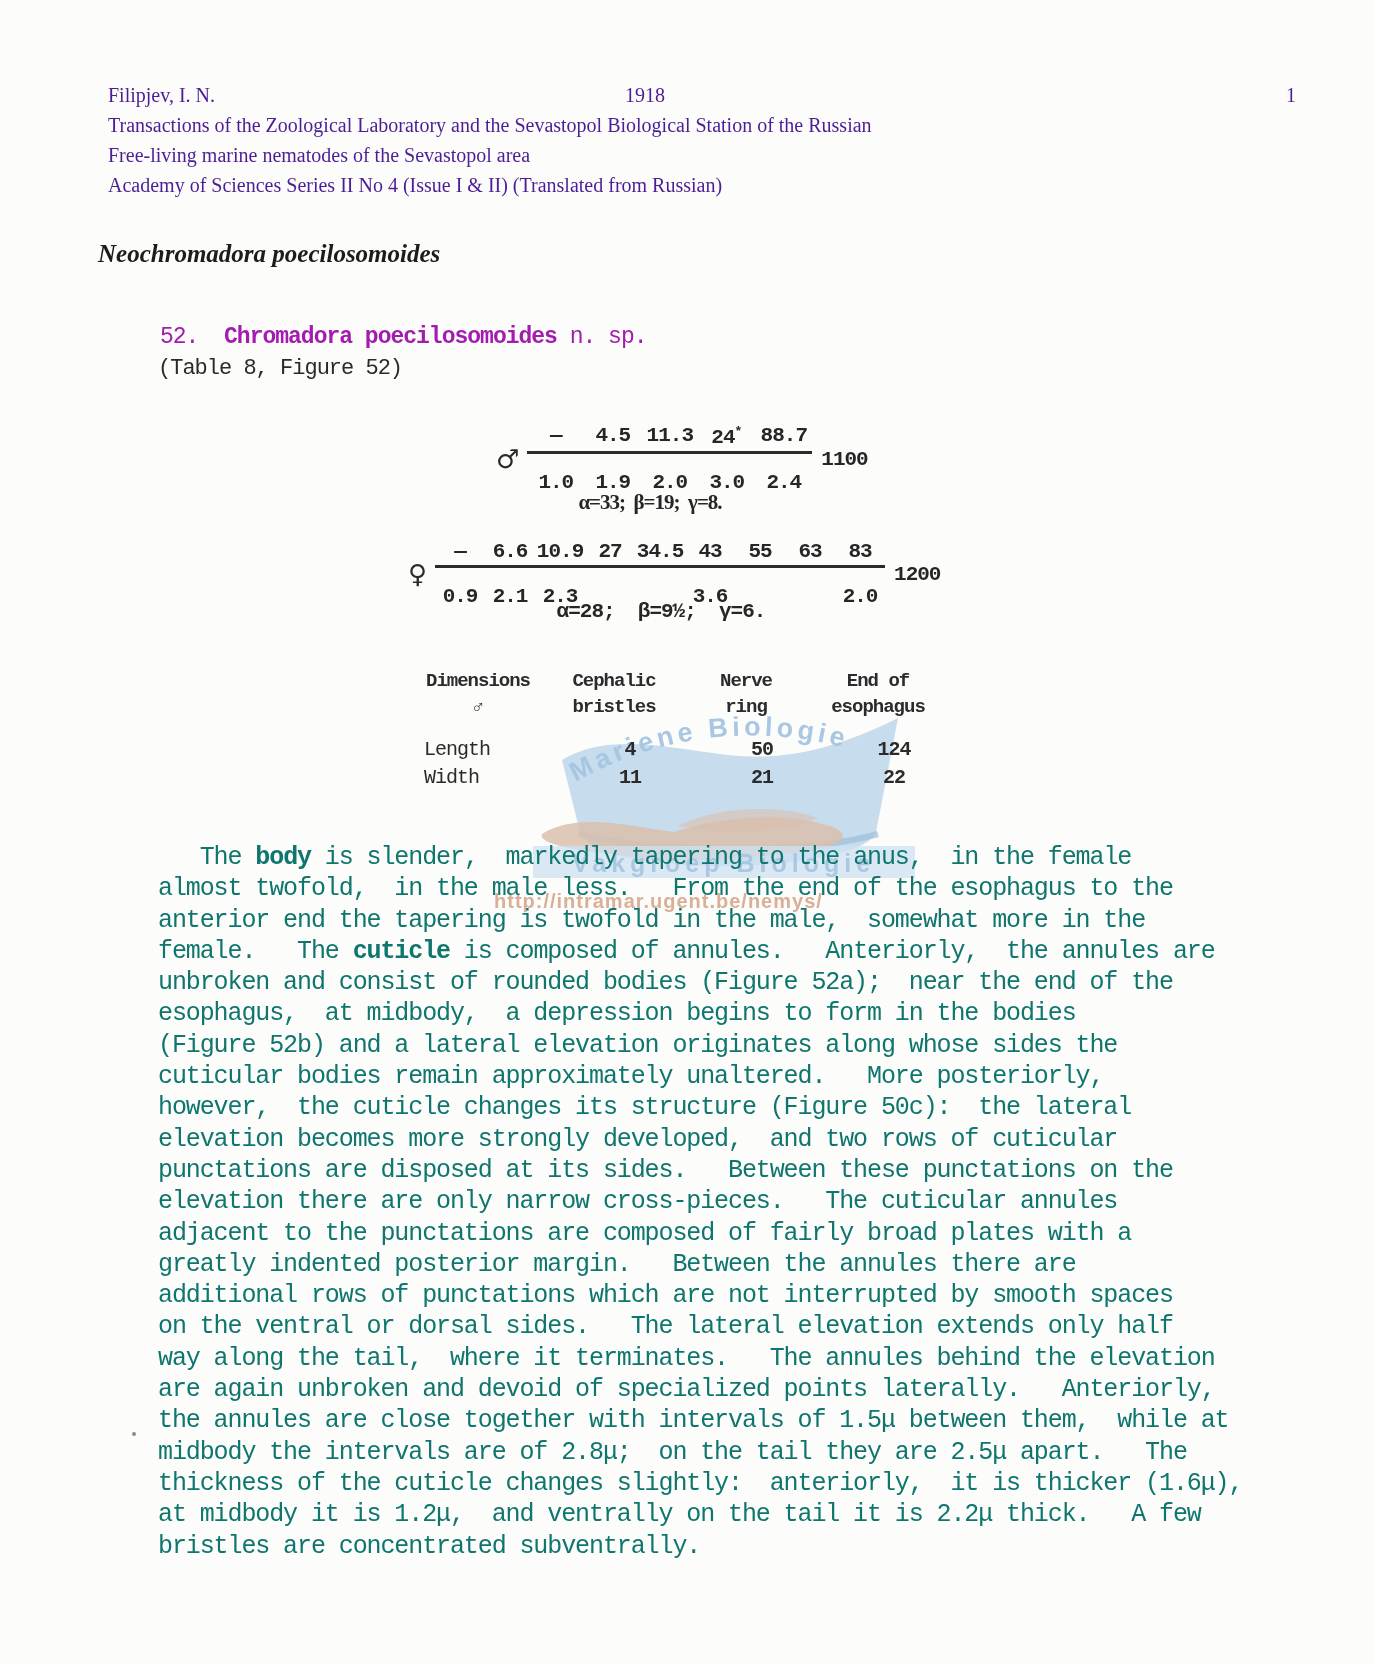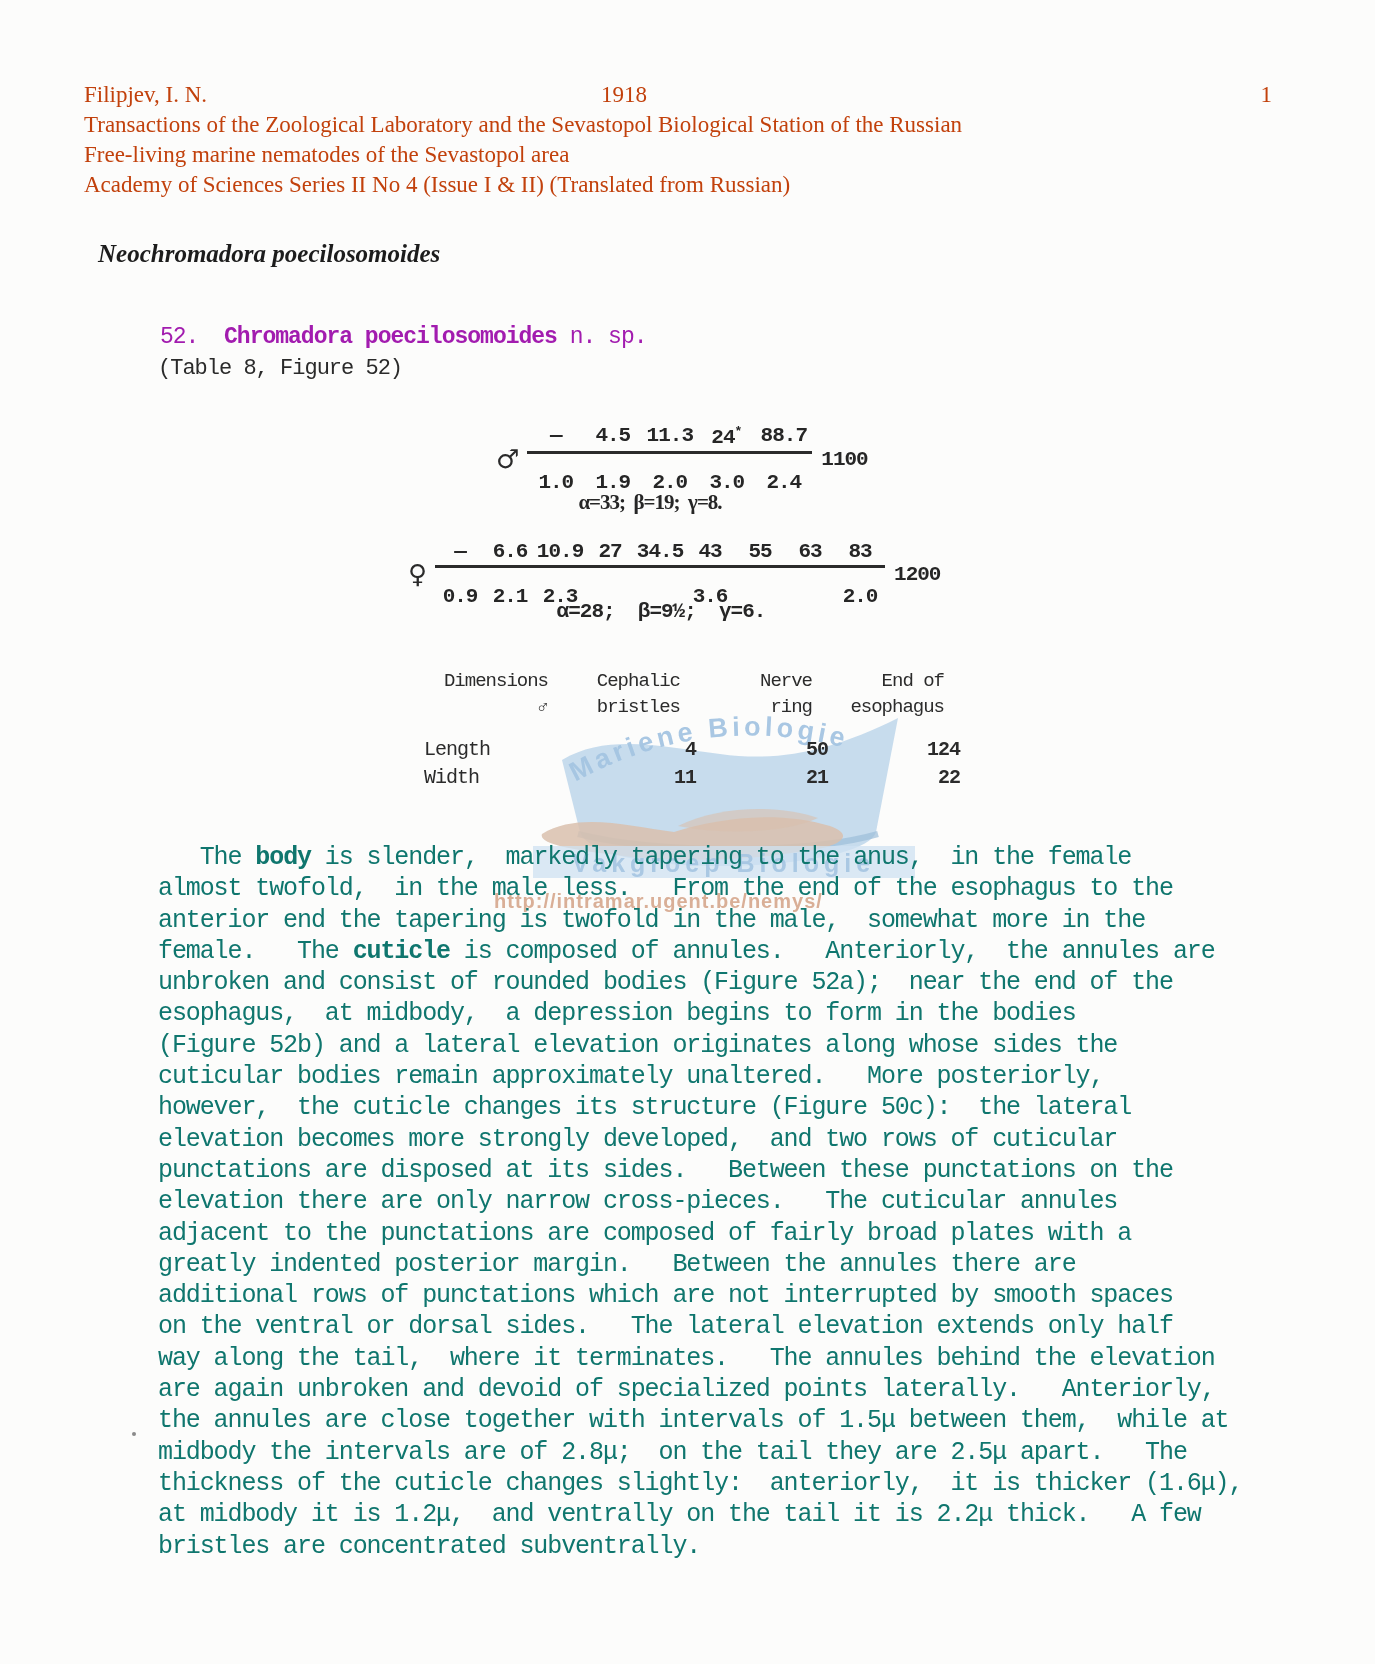--- a/index.html
+++ b/index.html
@@ -9,22 +9,22 @@
     font-family:"Liberation Serif","DejaVu Serif",serif;
     color:#222;
   }
   .page { position:absolute; inset:0; }
 
   
   .watermark { position:absolute; left:478px; top:686px; z-index:0; }
 
   
   .doc-header {
-    position:absolute; left:84px; top:80px; width:1100px;
-    font-size:23px; line-height:30px; color:#c2410c; z-index:1;
+    position:absolute; left:108px; top:80px; width:1100px;
+    font-size:20px; line-height:30px; color:#4c1d95; z-index:1;
   }
   .h-line1 { position:relative; height:30px; }
   .h-year { position:absolute; left:517px; top:0; }
   .h-page { position:absolute; right:-88px; top:0; }
 
   .species-title {
     position:absolute; left:98px; top:240px; z-index:1;
     font-size:25px; font-weight:bold; font-style:italic; color:#1c1c1c;
   }
 
@@ -66,21 +66,21 @@
   #greek-male   { left:520px; top:490px; width:260px;font-family:Liberation Serif, serif; }
   #greek-female { left:516px; top:600px; width:290px; }
 
   
   .dim-table {
     position:absolute; left:408px; top:668px; z-index:1;
     font-family:"Liberation Mono","DejaVu Sans Mono",monospace;
     font-size:19px; letter-spacing:-1px; color:#2b2b2b;
   }
   .trow { display:flex; }
-  .tcell { width:132px; text-align:right; }
+  .tcell { width:132px; text-align:center;font-weight:bold; }
   .tcell.c0 { width:140px; }
   .thead { line-height:26px; margin-bottom:16px; }
   .tdata { line-height:28px; font-size:20px; font-weight:bold; }
   .tdata .tcell.c0 { text-align:left; padding-left:16px; font-weight:normal; }
 
   
   .body-text {
     position:absolute; left:158px; top:842px; width:1140px; z-index:1;
     font-family:"Liberation Mono","DejaVu Sans Mono",monospace;
     font-size:25px; letter-spacing:-1.1px; line-height:31.3px;

